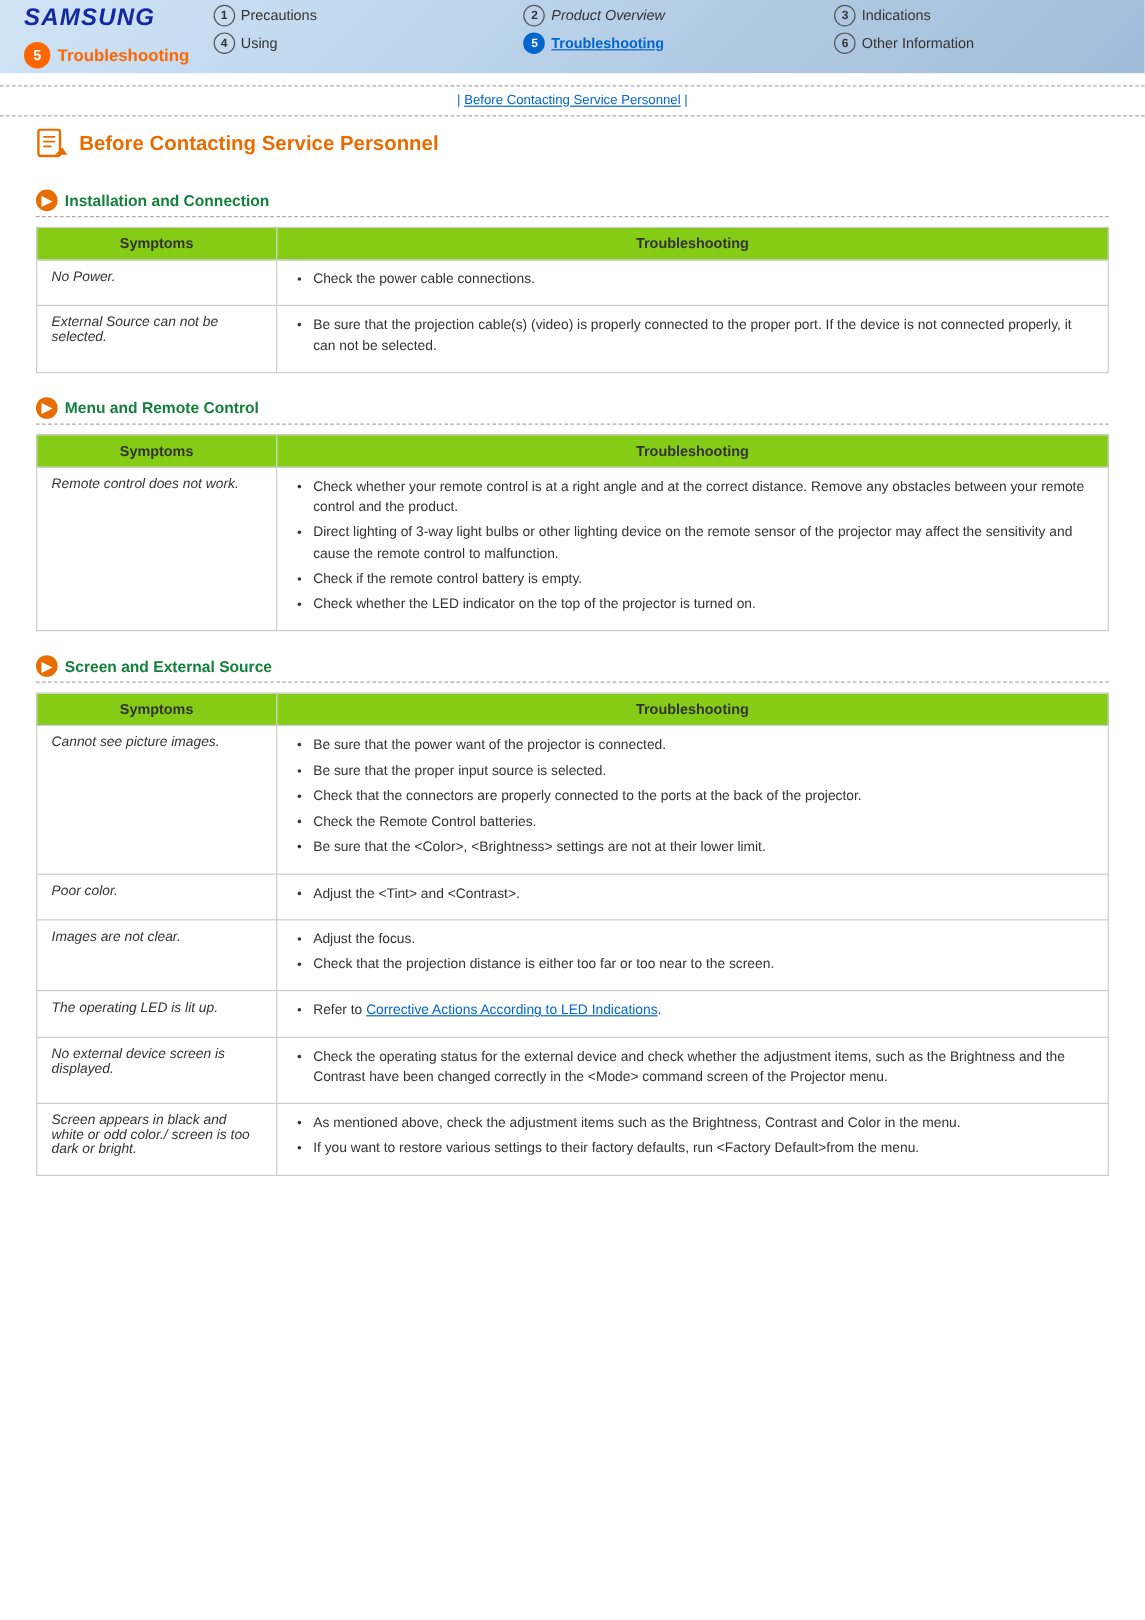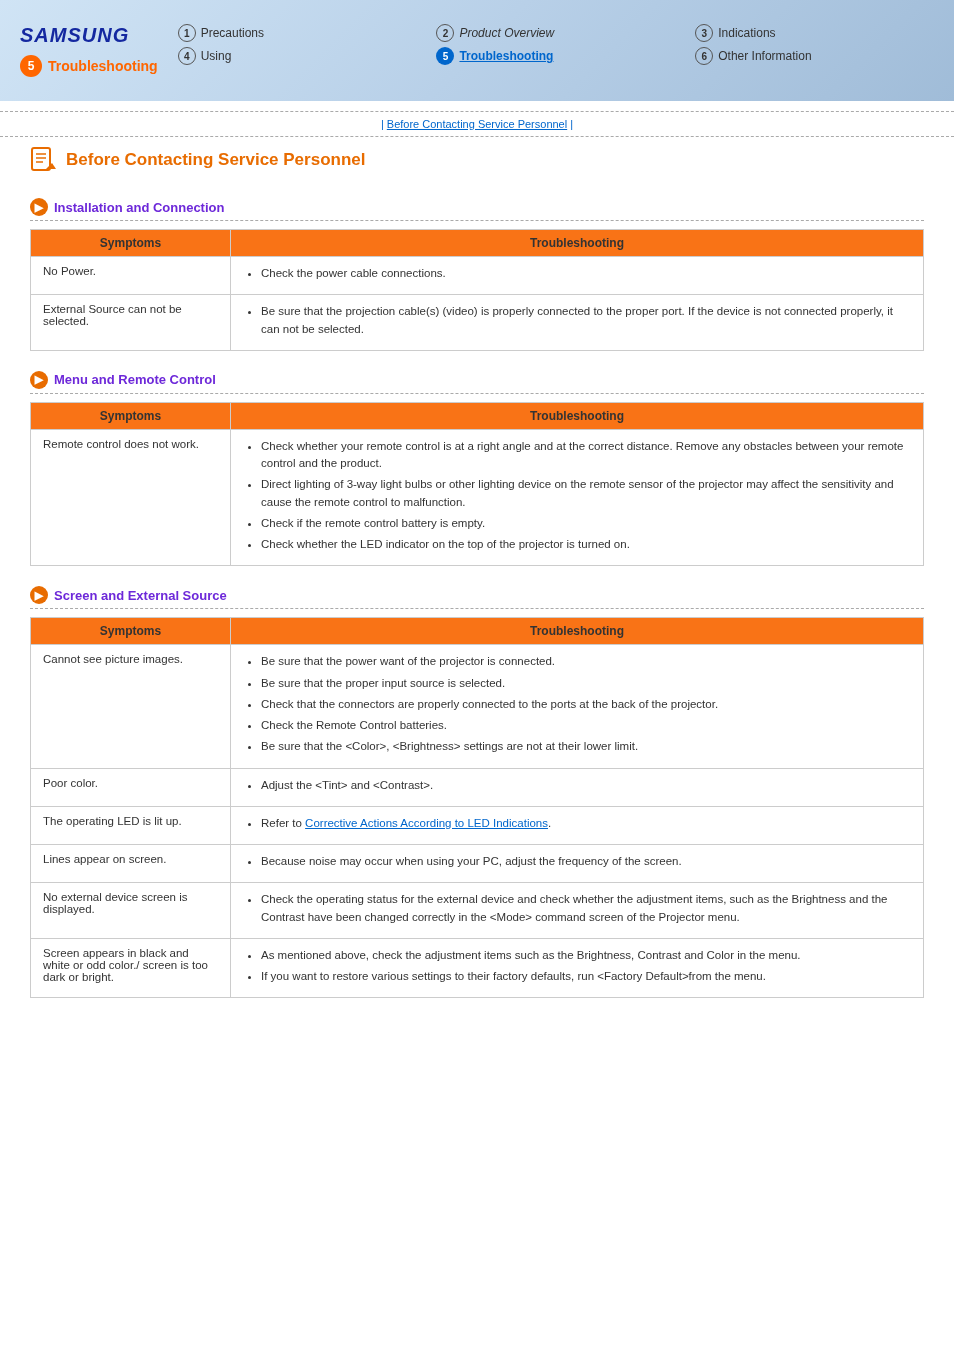--- a/index.html
+++ b/index.html
@@ -10,32 +10,32 @@
     .breadcrumb-bar a { color: #0066cc; text-decoration: underline; }
 
     
     .content { padding: 0 30px 30px 30px; }
 
     .page-title { display: flex; align-items: center; gap: 8px; margin-bottom: 20px; padding-bottom: 5px; }
     .page-title h1 { font-size: 17px; font-weight: bold; color: #e86c00; }
 
     .section-header { display: flex; align-items: center; gap: 6px; margin-bottom: 8px; margin-top: 20px; padding-bottom: 4px; border-bottom: 1px dashed #aaa; }
     .section-icon { width: 18px; height: 18px; background: #e86c00; border-radius: 50%; display: flex; align-items: center; justify-content: center; color: #fff; font-size: 11px; font-weight: bold; flex-shrink: 0; }
-    .section-title { font-size: 13px; font-weight: bold; color: #6d28d9; }
+    .section-title { font-size: 13px; font-weight: bold; color: #15803d; }
 
     
     .trouble-table { width: 100%; border-collapse: collapse; border: 1px solid #ccc; margin-bottom: 10px; }
-    .trouble-table th { background: #f97316; border: 1px solid #ccc; padding: 6px 12px; font-size: 12px; font-weight: bold; text-align: center; }
+    .trouble-table th { background: #84cc16; border: 1px solid #ccc; padding: 6px 12px; font-size: 12px; font-weight: bold; text-align: center; }
     .trouble-table td { border: 1px solid #ccc; padding: 8px 12px; vertical-align: top; font-size: 11.5px; }
-    .trouble-table td:first-child { width: 200px; }
+    .trouble-table td:first-child { width: 200px; font-style: italic; }
     .trouble-table td ul { list-style: disc; padding-left: 18px; }
     .trouble-table td ul li { margin-bottom: 4px; line-height: 1.5; }
     .link-text { color: #0066cc; text-decoration: underline; }
 
-    .header-wrap { padding: 24px 20px; background: linear-gradient(135deg, #d0e4f5 0%, #b8d0e8 50%, #a0bcd8 100%); }
+    .header-wrap { padding: 4px 20px; background: linear-gradient(135deg, #d0e4f5 0%, #b8d0e8 50%, #a0bcd8 100%); }
   </style>
 </head>
 <body>
 
 <div class="header-wrap">
   <div style="display:flex; align-items:flex-start; gap:20px;">
 
     <div style="min-width:130px;">
       <div style="font-size:20px; font-weight:bold; color:#1428A0; font-style:italic; letter-spacing:1px; margin-bottom:8px;">SAMSUNG</div>
       <div style="display:flex; align-items:center; gap:6px;">
@@ -181,32 +181,33 @@
         </tr>
         <tr>
           <td>Poor color.</td>
           <td>
             <ul>
                 <li>Adjust the &lt;Tint&gt; and &lt;Contrast&gt;.</li>
               </ul>
           </td>
         </tr>
         <tr>
+          <td>Images are not clear.</td>
+          <td>
+            <ul>
+              <li>Adjust the focus.</li>
+              <li>Check that the projection distance is either too far or too near to the screen.</li>
+            </ul>
+          </td>
+        </tr>
+        <tr>
           <td>The operating LED is lit up.</td>
           <td>
             <ul>
                 <li>Refer to <a href="#" class="link-text">Corrective Actions According to LED Indications</a>.</li>
-              </ul>
-          </td>
-        </tr>
-        <tr>
-          <td>Lines appear on screen.</td>
-          <td>
-            <ul>
-                <li>Because noise may occur when using your PC, adjust the frequency of the screen.</li>
               </ul>
           </td>
         </tr>
         <tr>
           <td>No external device screen is displayed.</td>
           <td>
             <ul>
                 <li>Check the operating status for the external device and check whether the adjustment items, such as the Brightness and the Contrast have been changed correctly in the &lt;Mode&gt; command screen of the Projector menu.</li>
               </ul>
           </td>

